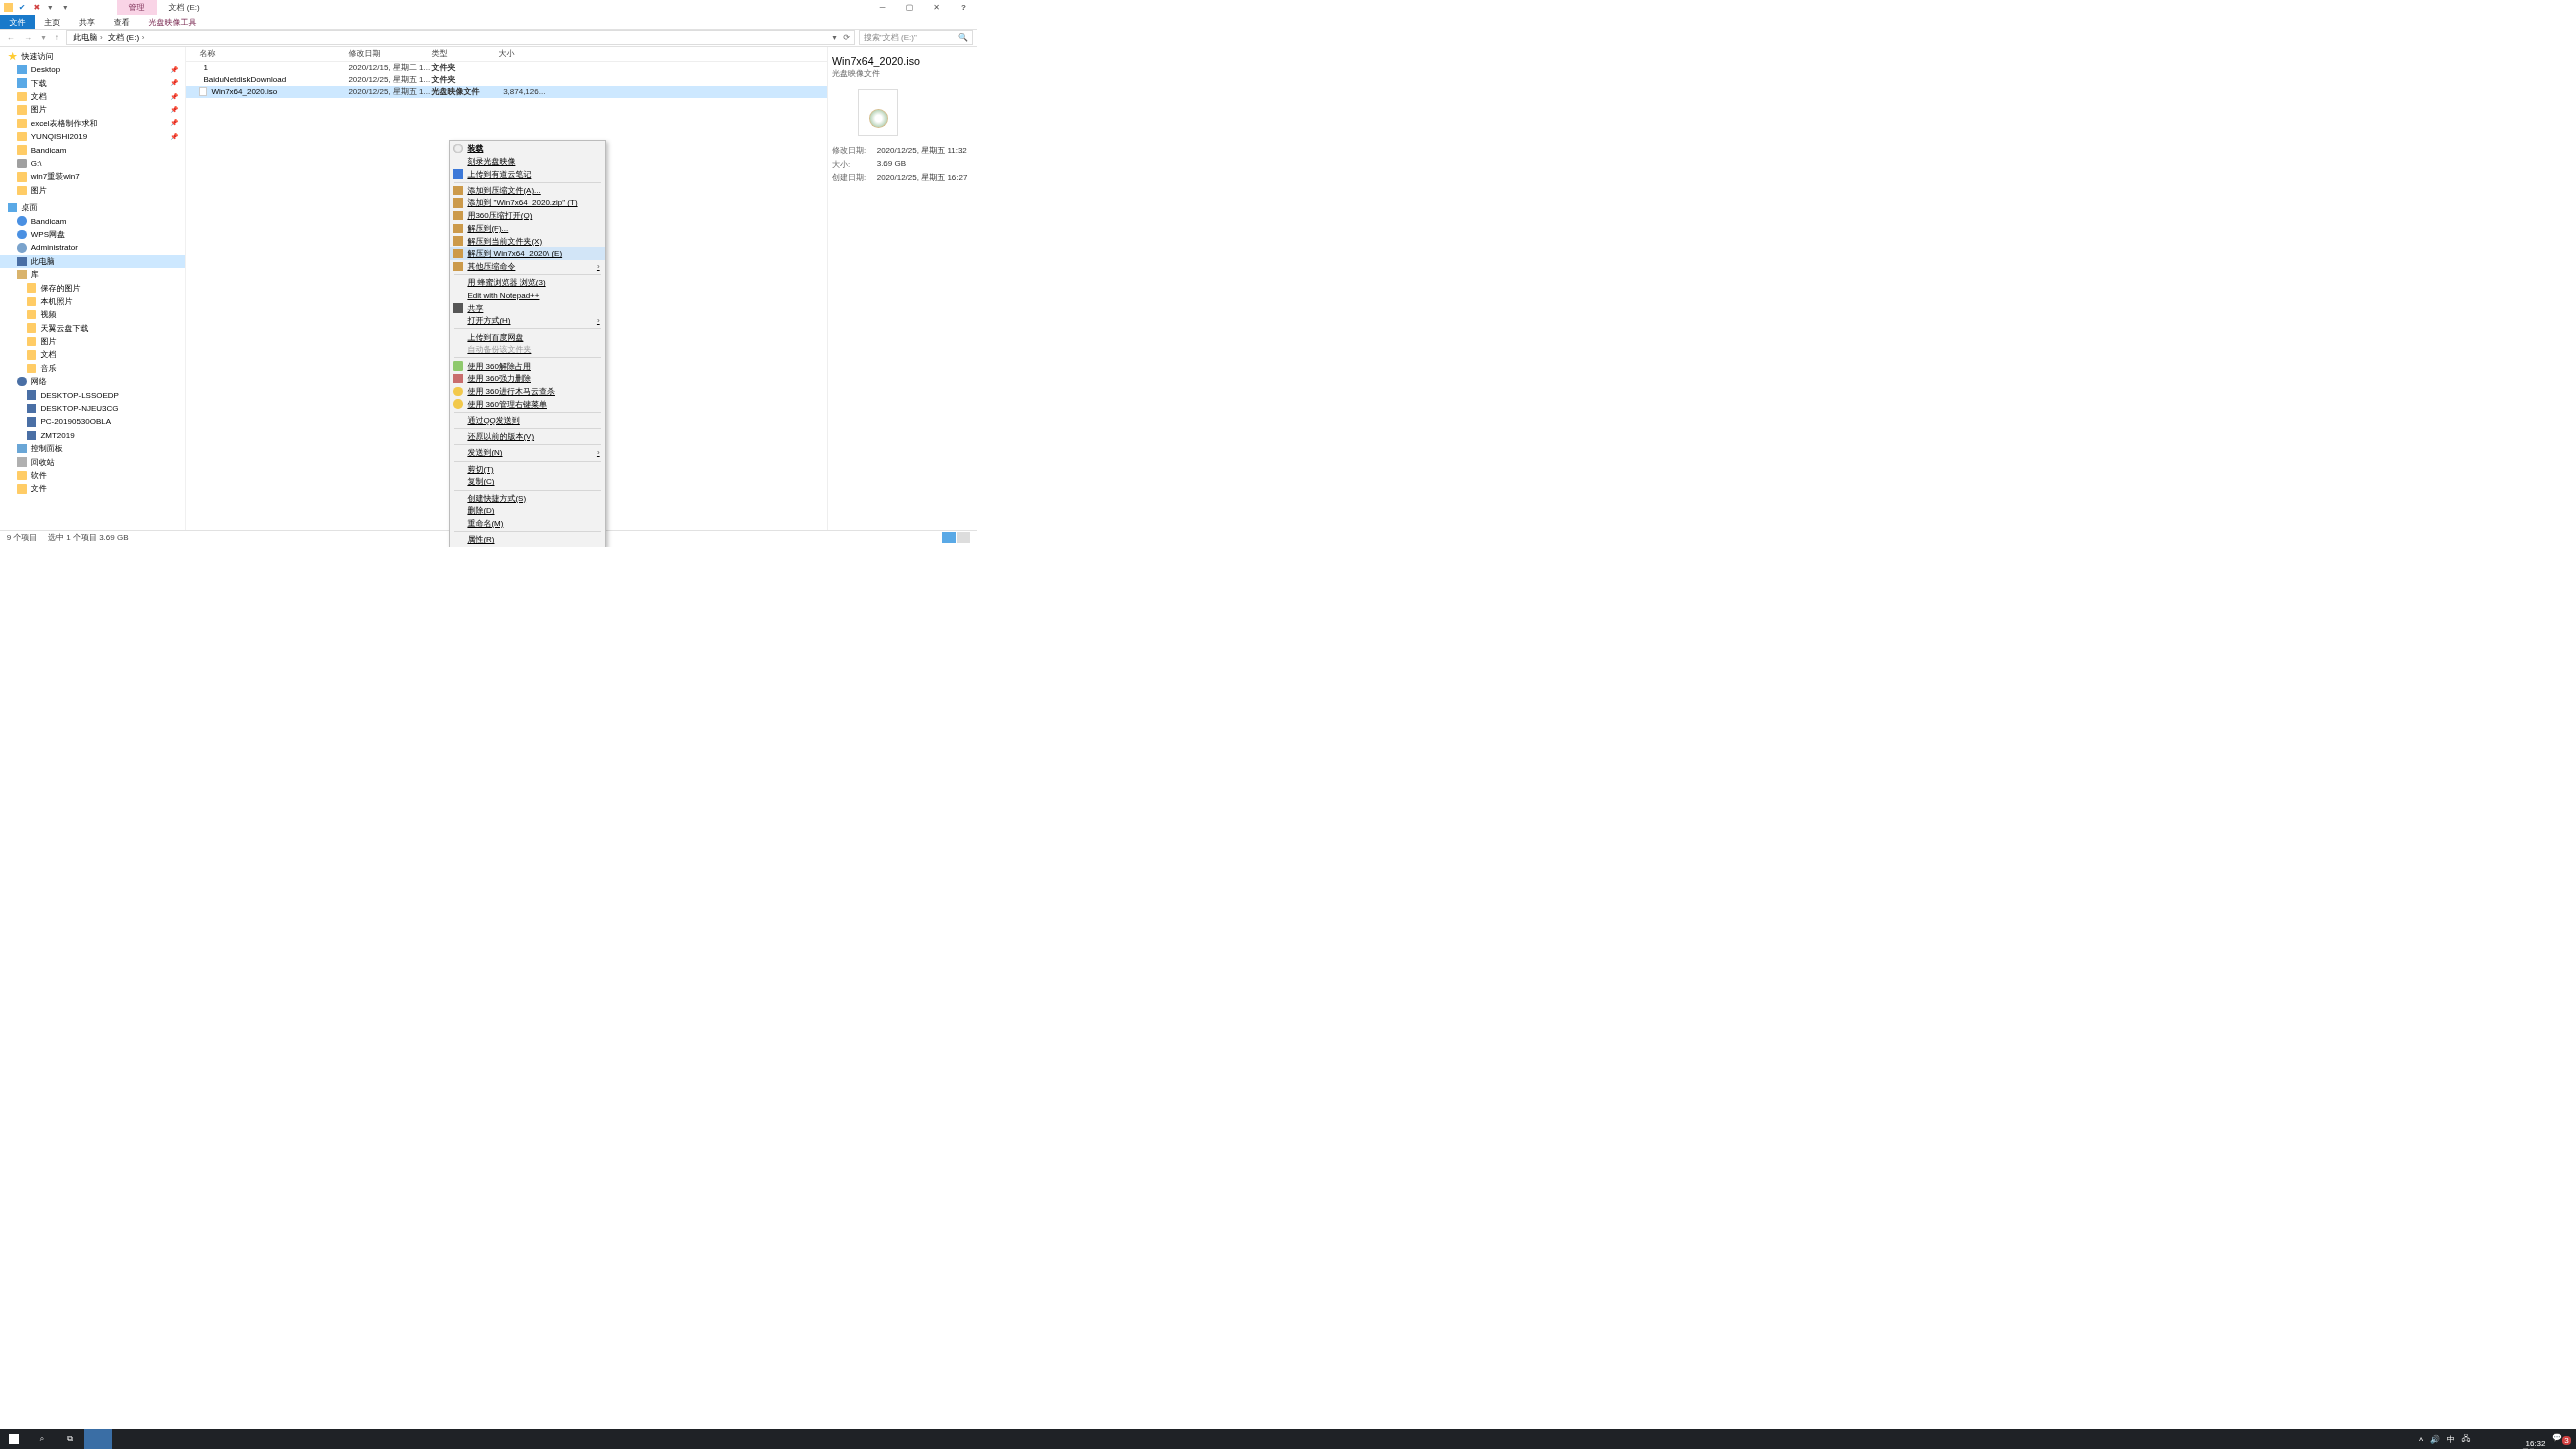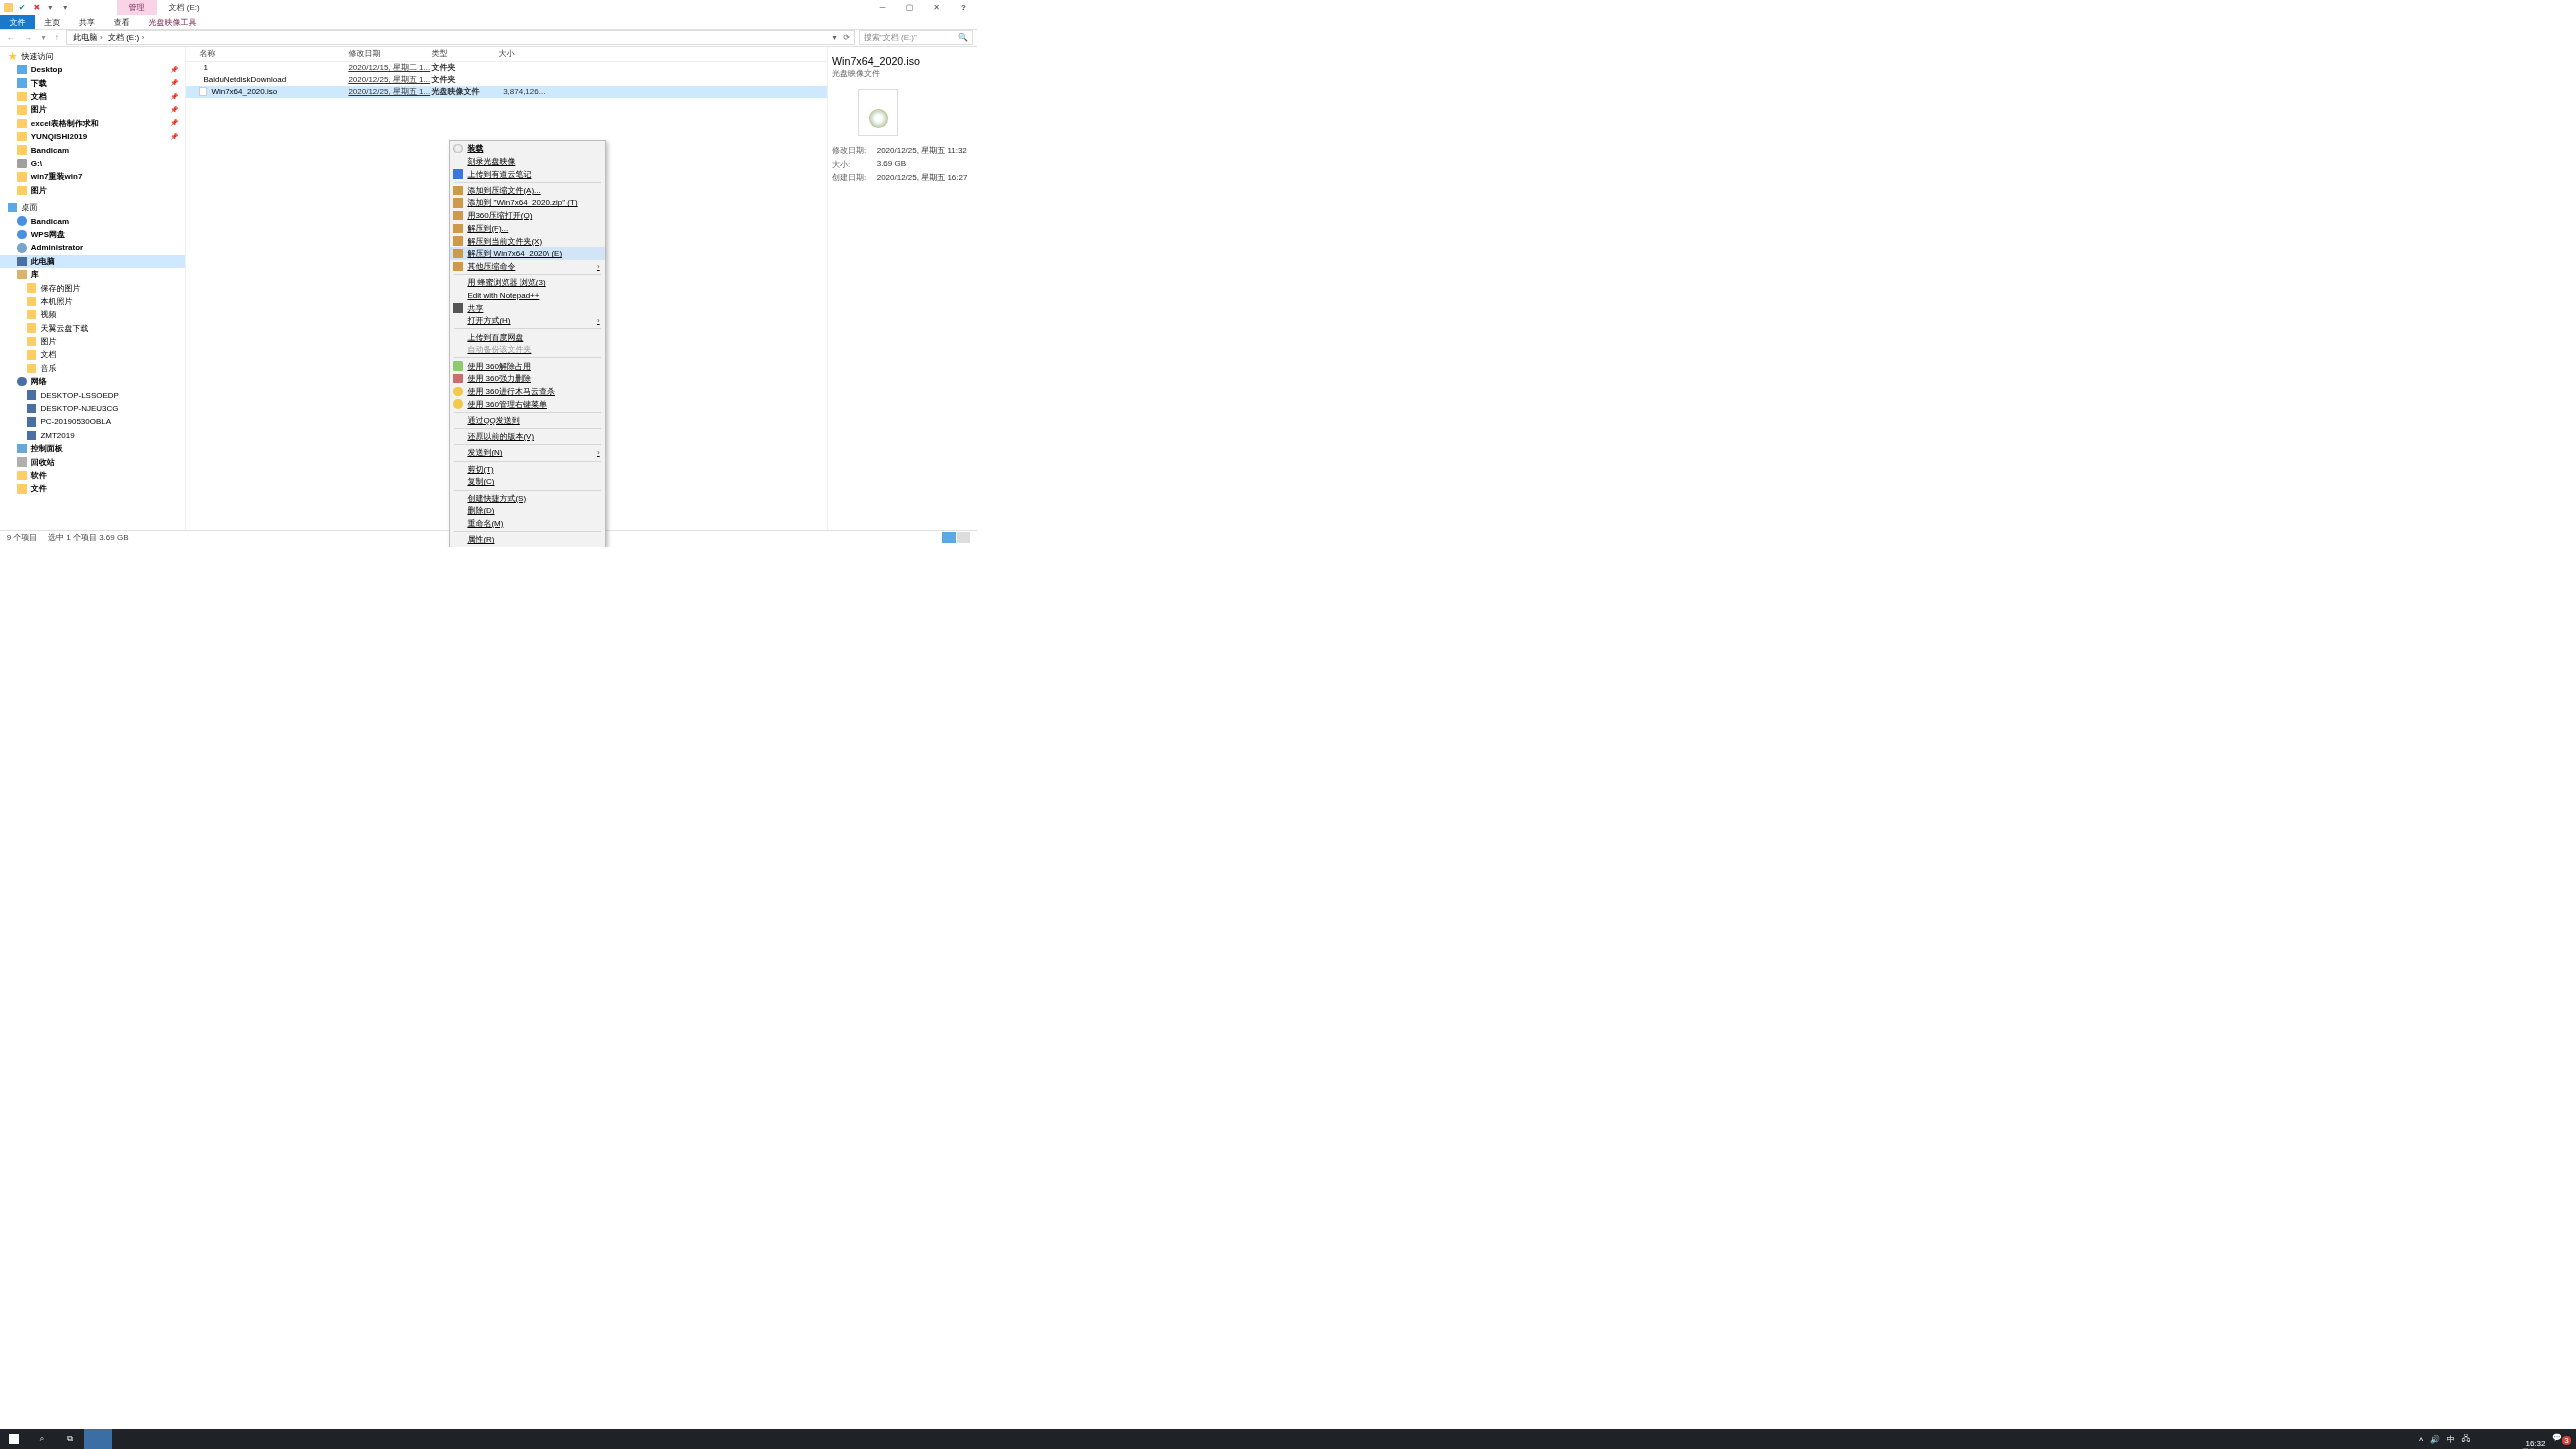--- a/index.html
+++ b/index.html
@@ -23,21 +23,21 @@
 .addrbar { height: 17.4px; display: flex; align-items: center; padding: 0 4px; gap: 4px; border-bottom: 0.7px solid #e1e1e1; }
 .addrbar .navbtn { color: #999; padding: 0 2.7px; }
 .addrbar .path { flex: 1; display: flex; align-items: center; gap: 2.7px; border: 0.7px solid #ddd; height: 14.8px; padding: 0 4px; }
 .addrbar .path span.sep::after { content: "›"; color: #666; padding: 0 2.7px; }
 .addrbar .search { width: 114px; border: 0.7px solid #ddd; height: 14.8px; padding: 0 4px; color: #888; display: flex; align-items: center; justify-content: space-between; }
 
 .content { display: flex; height: 483px; }
 .tree { width: 186px; overflow-y: auto; padding: 2.7px 0; border-right: 0.7px solid #f0f0f0; }
 .tree .node { display: flex; align-items: center; height: 13.4px; padding-left: 8px; gap: 4px; cursor: default; position: relative; }
 .tree .node .pin { position: absolute; right: 6.7px; color: #888; font-size: 6.7px; }
-.tree .node.d1 { padding-left: 17.4px; font-weight: bold; }
+.tree .node.d1 { padding-left: 17.4px; }
 .tree .node.d2 { padding-left: 27px; }
 .tree .node.sel { background: #cde8ff; }
 .tree .ico { width: 9.4px; height: 9.4px; display: inline-block; }
 .ico.star { background: #ffcc33; clip-path: polygon(50% 0,61% 35%,98% 35%,68% 57%,79% 91%,50% 70%,21% 91%,32% 57%,2% 35%,39% 35%); }
 .ico.folder { background: #ffcc66; border-radius: 0.7px; }
 .ico.desktop { background: #5aa9e6; }
 .ico.down { background: #5aa9e6; }
 .ico.drive { background: #a0a0a0; border-radius: 1.3px; }
 .ico.pc { background: #4a6fa5; }
 .ico.net { background: #4a6fa5; border-radius: 50%; }
@@ -50,21 +50,21 @@
 .fileview { flex: 1; position: relative; }
 .cols { display: flex; height: 14.8px; border-bottom: 0.7px solid #eee; color: #444; padding-left: 13.4px; align-items: center; }
 .cols .c-name { width: 149px; }
 .cols .c-date { width: 83px; }
 .cols .c-type { width: 67px; }
 .cols .c-size { width: 47px; }
 .rows .row { display: flex; height: 12px; align-items: center; padding-left: 13.4px; }
 .rows .row.sel { background: #cde8ff; }
 .rows .row .ico.file { background: #fff; border: 0.7px solid #ccc; width: 8px; height: 9.4px; }
 .rows .row .r-name { width: 149px; display: flex; align-items: center; gap: 4px; }
-.rows .row .r-date { width: 83px; color: #333; text-decoration: underline; }
+.rows .row .r-date { width: 83px; color: #333; }
 .rows .row .r-type { width: 67px; color: #333; font-weight: bold; }
 .rows .row .r-size { width: 47px; color: #333; text-align: right; }
 
 .ctxmenu { position: absolute; left: 263px; top: 93px; width: 157px; background: #f2f2f2; border: 0.7px solid #bcbcbc; box-shadow: 2px 2px 4px rgba(0,0,0,.25); padding: 1.3px 0; text-decoration: underline; }
 .ctxmenu .item { height: 12.7px; display: flex; align-items: center; padding: 0 5.4px 0 17.4px; position: relative; }
 .ctxmenu .item .mi { position: absolute; left: 3.4px; width: 9.4px; height: 9.4px; }
 .ctxmenu .item.hov { background: #d2e5f7; }
 .ctxmenu .item .arrow { margin-left: auto; color: #555; }
 .ctxmenu .item.disabled { color: #999; }
 .ctxmenu hr { border: none; border-top: 0.7px solid #d6d6d6; margin: 1.3px 4px; }

